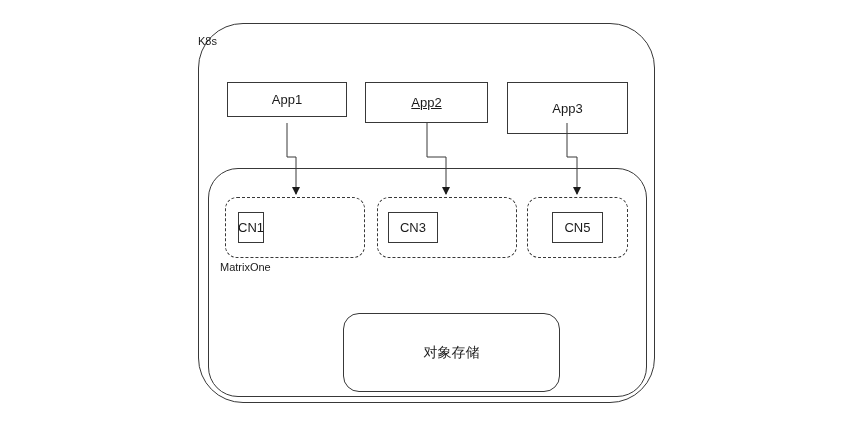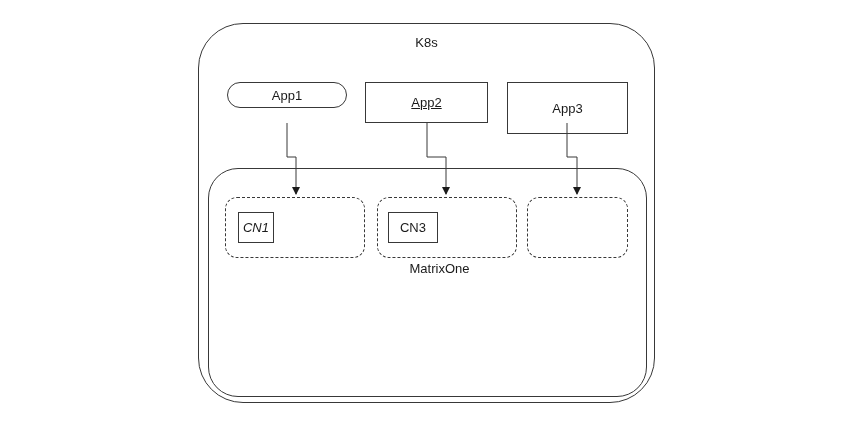--- a/index.html
+++ b/index.html
@@ -46,54 +46,56 @@
   .storage {
     border-radius: 16px;
     display: flex;
     align-items: center;
     justify-content: center;
     font-size: 14px;
     color: #1a1a1a;
   }
   .float-label {
     position: absolute;
-    text-align: center;
-    font-size: 13px;
+    text-align: left;
+    font-size: 11px;
     line-height: 1;
     color: #1a1a1a;
   }
   .edges {
     position: absolute;
     left: 0;
     top: 0;
     pointer-events: none;
   }
 </style>
 </head>
 <body>
 
 <div class="stage">
 
   <div class="shape container-outer" style="left:198px; top:23px; width:457px; height:380px;"></div>
   <div class="float-label" style="left:198px; top:36px; width:457px;">K8s</div>
 
-  <div class="shape node" style="left:227px; top:82px; width:120px; height:26px;border-radius:13px;">App1</div>
+  <div class="shape node" style="left:227px; top:82px; width:120px; height:35px;">App1</div>
   <div class="shape node" style="left:365px; top:82px; width:123px; height:41px;text-decoration:underline;">App2</div>
   <div class="shape node" style="left:507px; top:82px; width:121px; height:52px;">App3</div>
 
   <div class="shape container-inner" style="left:208px; top:168px; width:439px; height:229px;"></div>
   <div class="float-label" style="left:208px; top:262px; width:439px;margin-left:12px;">MatrixOne</div>
 
   <div class="shape group-dashed" style="left:225px; top:197px; width:140px; height:61px;"></div>
   <div class="shape group-dashed" style="left:377px; top:197px; width:140px; height:61px;"></div>
   <div class="shape group-dashed" style="left:527px; top:197px; width:101px; height:61px;"></div>
 
-  <div class="shape node" style="left:238px; top:212px; width:36px; height:31px;font-style:italic;">CN1</div>
+  <div class="shape node" style="left:238px; top:212px; width:26px; height:31px;">CN1</div>
   <div class="shape node" style="left:388px; top:212px; width:50px; height:31px;">CN3</div>
+  <div class="shape node" style="left:552px; top:212px; width:51px; height:31px;">CN5</div>
 
+  <div class="shape storage" style="left:343px; top:313px; width:217px; height:79px;">对象存储</div>
 
   <svg class="edges" width="854" height="426" viewBox="0 0 854 426">
     <defs>
       <marker id="arrowhead" viewBox="0 0 8 8" refX="7" refY="4" markerWidth="8" markerHeight="8" orient="auto">
         <path d="M0,0 L8,4 L0,8 Z" fill="#1a1a1a"></path>
       </marker>
     </defs>
     <path d="M287,123 L287,157 L296,157 L296,194" fill="none" stroke="#383838" stroke-width="1" marker-end="url(#arrowhead)"></path>
     <path d="M427,123 L427,157 L446,157 L446,194" fill="none" stroke="#383838" stroke-width="1" marker-end="url(#arrowhead)"></path>
     <path d="M567,123 L567,157 L577,157 L577,194" fill="none" stroke="#383838" stroke-width="1" marker-end="url(#arrowhead)"></path>

